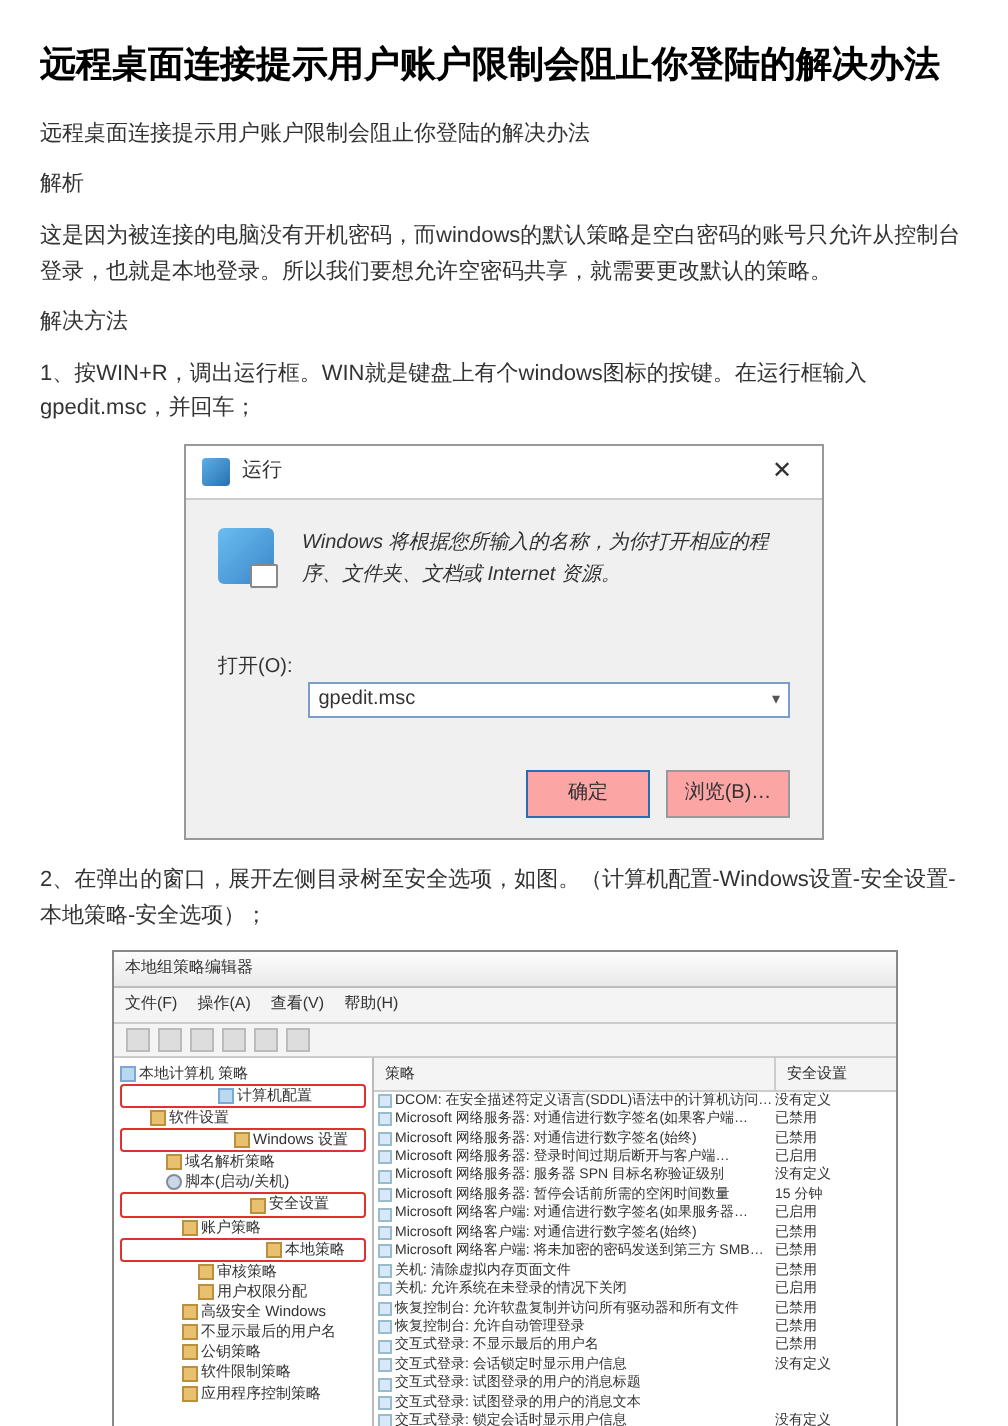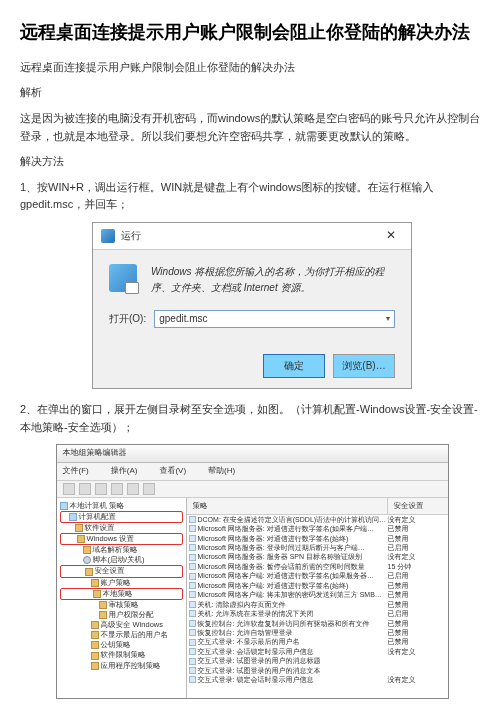--- a/index.html
+++ b/index.html
@@ -80,36 +80,37 @@
     .open-input {
       flex: 1;
       border: 1px solid #7a9ecb;
       background: #fff;
       padding: 2px 4px;
       font-size: 10px;
       height: 18px;
       display: flex;
       align-items: center;
       justify-content: space-between;
+      margin-top: 31px;
     }
     .dropdown-arrow {
       font-size: 8px;
       color: #555;
     }
     .dialog-buttons {
       display: flex;
       justify-content: flex-end;
       gap: 8px;
       padding-top: 8px;
     }
     .btn {
       min-width: 62px;
       padding: 3px 0;
       border: 1px solid #999;
-      background: #7dd3fc;
+      background: #fca5a5;
       font-size: 10px;
       text-align: center;
       cursor: pointer;
     }
     .btn.primary {
       border: 1.5px solid #2a6db3;
     }
     .gpedit {
       width: 393px;
       margin: 6px auto 12px;
@@ -124,21 +125,21 @@
       font-size: 8px;
       display: flex;
       justify-content: space-between;
     }
     .gpedit-menu {
       background: #f4f4f4;
       border-bottom: 1px solid #ccc;
       padding: 2px 6px;
       font-size: 8px;
       display: flex;
-      gap: 22px;
+      gap: 10px;
     }
     .gpedit-toolbar {
       background: #f4f4f4;
       border-bottom: 1px solid #ccc;
       padding: 2px 6px;
       display: flex;
       gap: 4px;
     }
     .tb-icon {
       width: 12px; height: 12px;
@@ -174,20 +175,21 @@
     .ti-icon.gear { background: #c8d8e8; border-color: #889; border-radius: 50%; }
     .indent1 { padding-left: 8px; }
     .indent2 { padding-left: 16px; }
     .indent3 { padding-left: 24px; }
     .indent4 { padding-left: 32px; }
     .indent5 { padding-left: 40px; }
     .hl-red {
       border: 1.5px solid #e03030;
       margin: 0 1px;
       border-radius: 2px;
+      padding-left: 40px;
     }
     .right-pane {
       flex: 1;
       display: flex;
       flex-direction: column;
       overflow: hidden;
     }
     .rp-header {
       display: flex;
       background: #f4f4f4;

